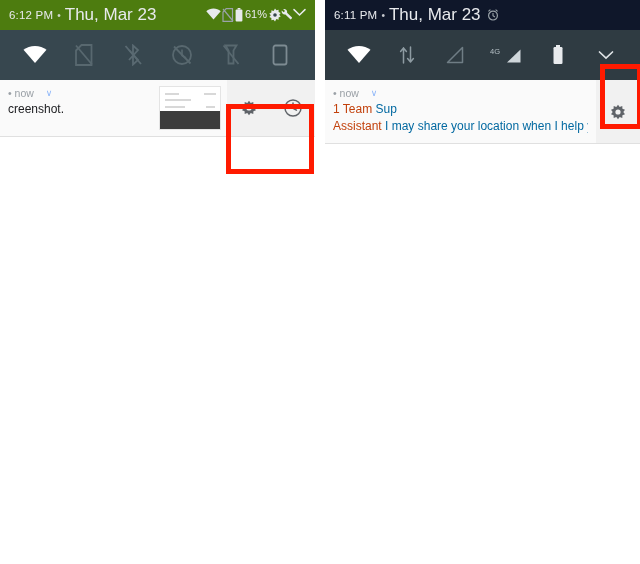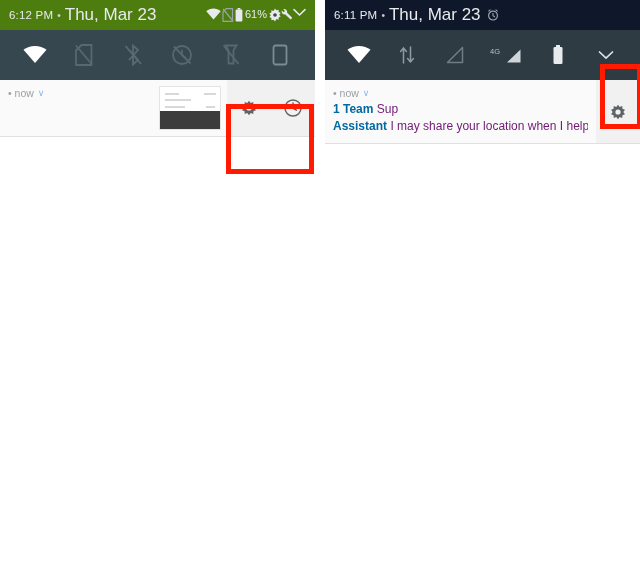--- a/index.html
+++ b/index.html
@@ -27,27 +27,27 @@
   .qsrow { height:50px; background:#37474f; display:flex; align-items:center;
     justify-content:space-around; padding:0 10px; }
   .qsrow.variant { background:#2f3b42; }
   .qs-ic { width:26px; height:26px; display:flex; align-items:center; justify-content:center; }
 
   
   .notif { background:#fafafa; position:relative; display:flex;
     border-bottom:1px solid #e0e0e0; }
   .notif-body { flex:1; padding:7px 8px 9px 8px; min-width:0; }
   .notif-head { font-size:10.5px; color:#9aa0a6; margin-bottom:3px;
-    display:flex; align-items:center; gap:4px; }
+    display:flex; align-items:center; gap:12px; }
   .notif-chev { font-size:9px; color:#8ab4f8; }
   .n-line { font-size:12px; color:#202124; line-height:15px;
     white-space:nowrap; overflow:hidden; }
   .n-line.l2 { margin-top:2px; }
-  .n-strong { font-weight:bold; color:#0369a1; }
-  .n-dim { color:#701a75; font-weight:normal; }
+  .n-strong { font-weight:normal; color:#c2410c; }
+  .n-dim { color:#0369a1; font-weight:normal; }
   .notif-thumb { width:68px; padding:6px 6px 6px 0;
     display:flex; align-items:center; justify-content:center; }
   .thumb-img { width:62px; height:44px; background:#fff; border:1px solid #e4e4e4;
     position:relative; overflow:hidden; }
   .thumb-l { position:absolute; background:#d8d8d8; height:2px; }
   .thumb-dark { position:absolute; left:0; right:0; bottom:0; height:18px; background:#3c3c3c; }
 
   
   .notif-actions { display:flex; align-items:center; justify-content:space-around;
     background:#f1f1f1; }
@@ -159,20 +159,21 @@
           </svg>
       </span>
     </div>
 
     <div class="notif">
       <div class="notif-body">
         <div class="notif-head">
           <span>• now</span>
           <span class="notif-chev">∨</span>
         </div>
+        <div class="n-line l2">creenshot.</div>
       </div>
       <div class="notif-thumb">
         <div class="thumb-img">
           <i class="thumb-l" style="left:5px;top:6px;width:14px"></i>
           <i class="thumb-l" style="left:5px;top:12px;width:26px"></i>
           <i class="thumb-l" style="left:44px;top:6px;width:12px"></i>
           <i class="thumb-l" style="left:5px;top:19px;width:20px"></i>
           <i class="thumb-l" style="left:46px;top:19px;width:9px"></i>
           <i class="thumb-dark"></i>
         </div>

